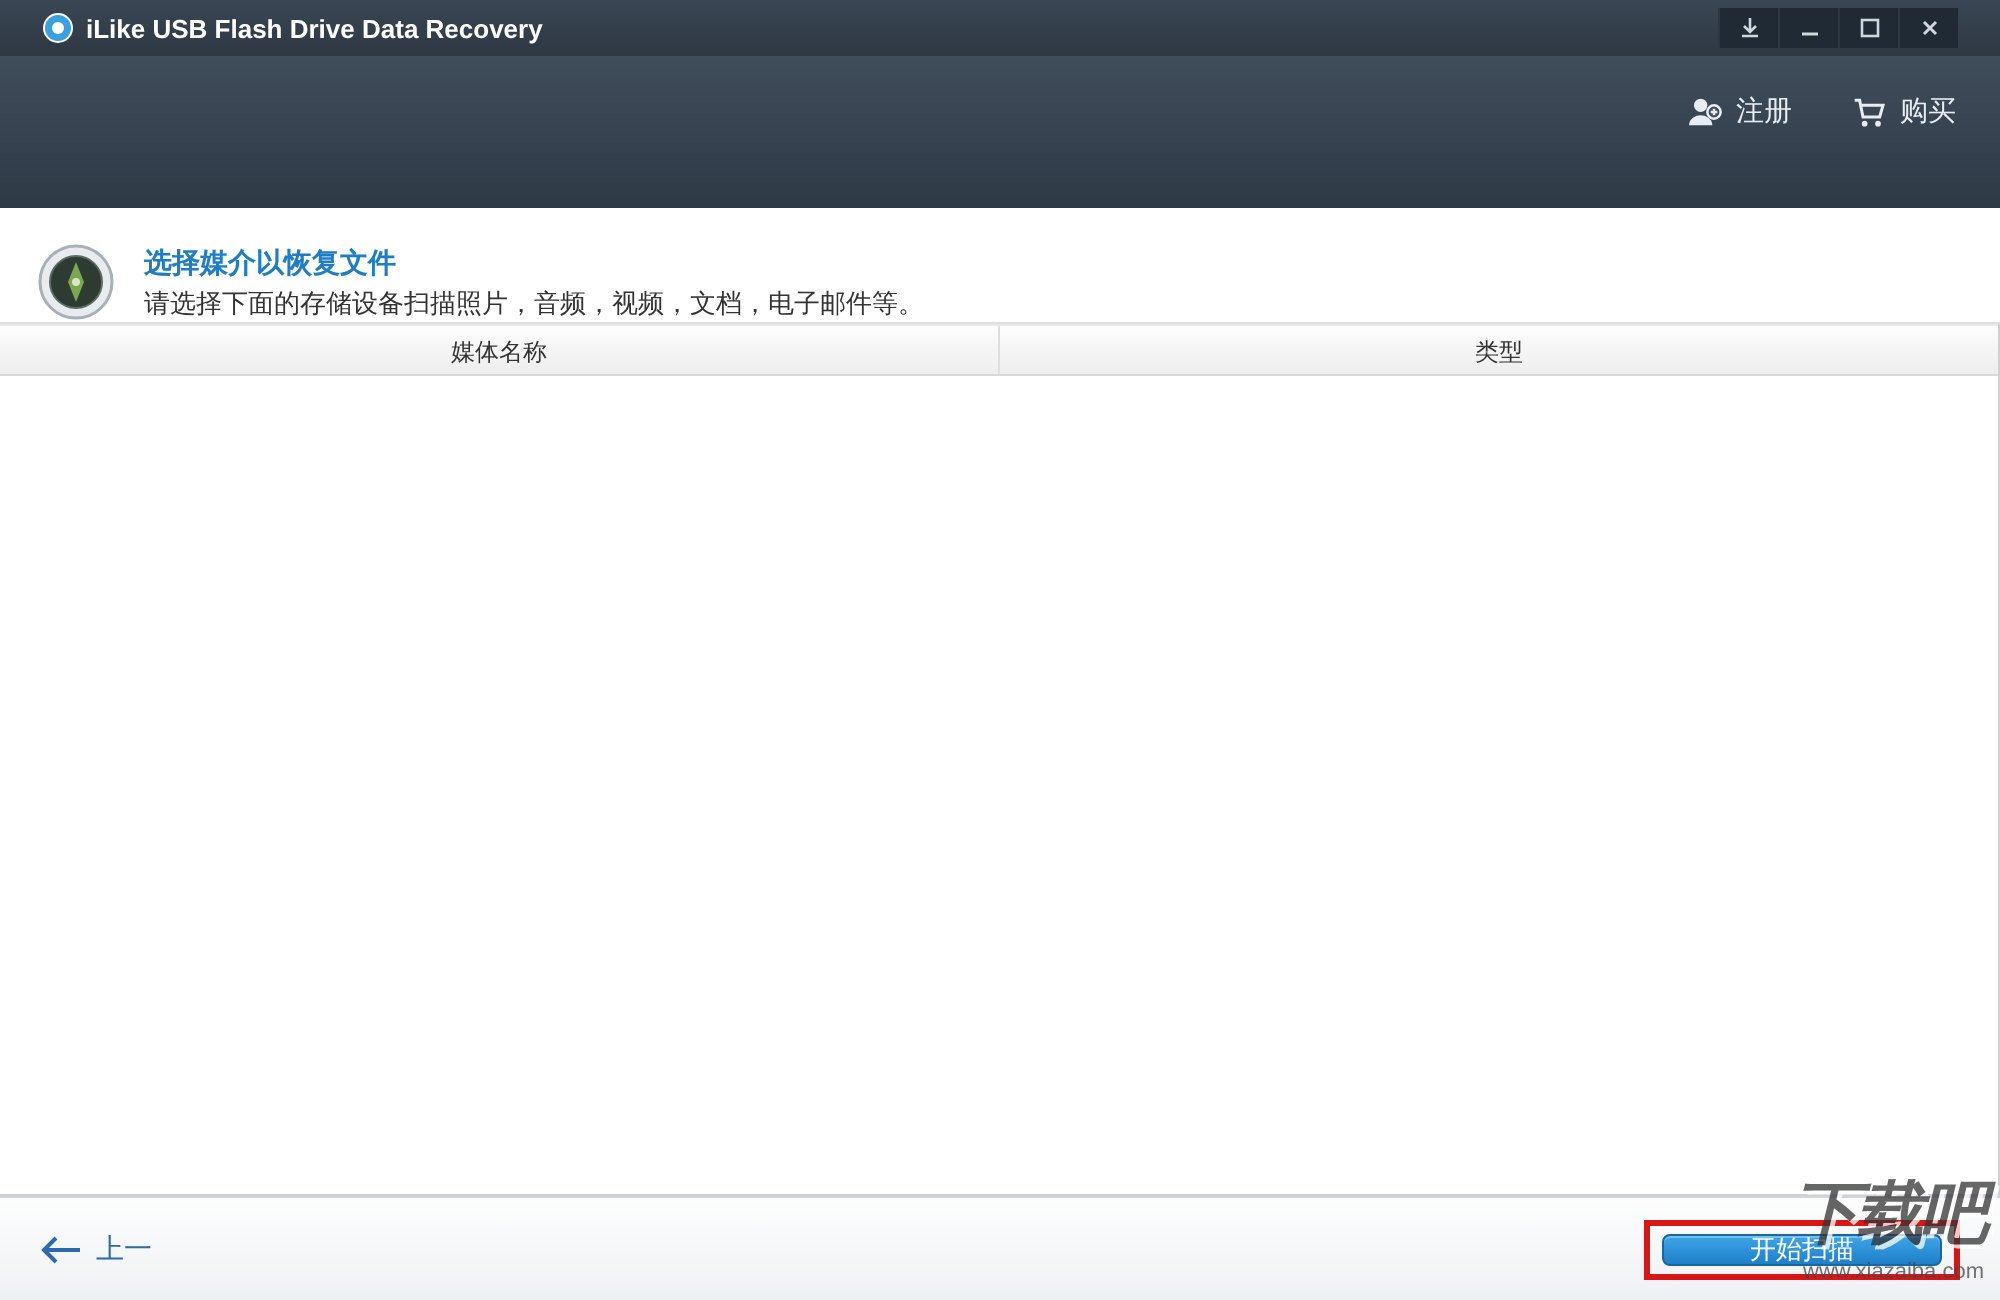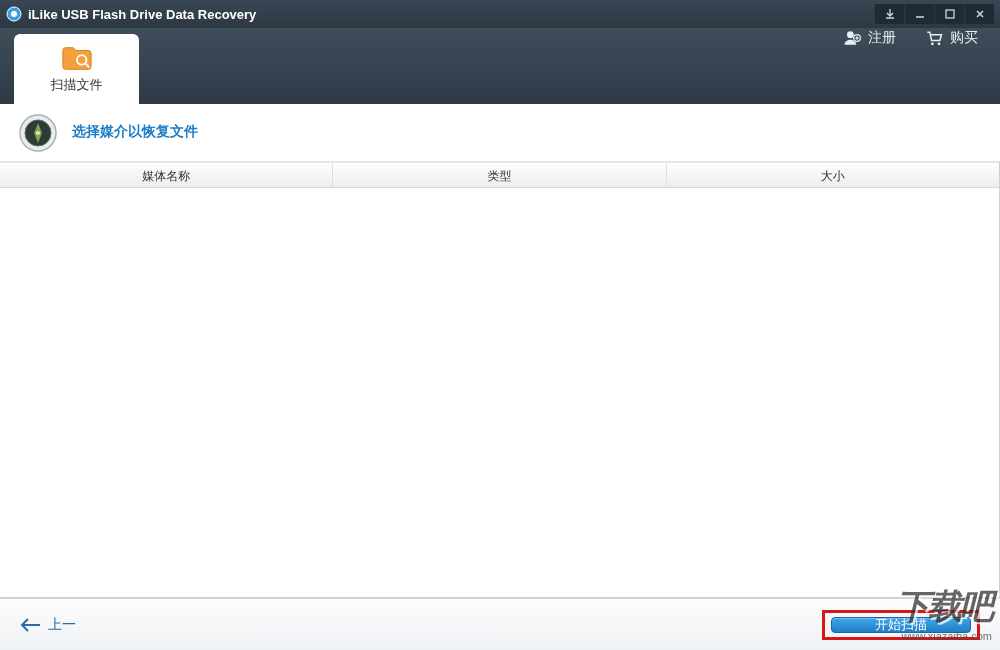--- a/index.html
+++ b/index.html
@@ -1,37 +1,37 @@
 <!DOCTYPE html>
 <html><head>
   <meta charset="utf-8">
   <style>
     * { margin: 0; padding: 0; box-sizing: border-box; font-family: "Microsoft YaHei", Arial, sans-serif; }
     body { width: 1000px; height: 650px; overflow: hidden; background: #fff; position: relative; }
     
     
-    .titlebar { height: 28px; background: linear-gradient(#3a4654, #2e3843); display: flex; align-items: center; padding: 0 6px; color: #fff; }
+    .titlebar { height: 28px; background: linear-gradient(#3a4654, #2e3843); display: flex; align-items: center; padding: 0 21px; color: #fff; }
     .titlebar-icon { width: 16px; height: 16px; margin-right: 6px; }
     .titlebar-title { font-size: 13px; font-weight: bold; flex: 1; }
     .win-controls { display: flex; gap: 0; }
     .win-btn { width: 30px; height: 20px; background: #1f2a34; color: #cfd6dd; font-size: 12px; display: flex; align-items: center; justify-content: center; cursor: pointer; border-left: 1px solid #2b3742; }
     
     
     .header { height: 76px; background: linear-gradient(#3f4c5a, #2e3a46); display: flex; align-items: flex-end; padding: 0 20px 0 14px; position: relative; }
     .tabs { display: flex; gap: 10px; }
     .tab { width: 125px; height: 70px; border-radius: 6px 6px 0 0; display: flex; flex-direction: column; align-items: center; justify-content: center; gap: 4px; font-size: 13px; cursor: pointer; }
     .tab.active { background: #fff; color: #333; }
     .tab.inactive { background: linear-gradient(#4a586a, #3a4756); color: #cfd7df; border: 1px solid #55657a; border-bottom: none; }
     .tab-icon { width: 32px; height: 28px; display: flex; align-items: center; justify-content: center; }
-    .header-actions { position: absolute; right: 22px; top: 0; display: flex; gap: 28px; color: #e8edf3; font-size: 14px; align-items: center; }
+    .header-actions { position: absolute; right: 22px; top: 18px; display: flex; gap: 28px; color: #e8edf3; font-size: 14px; align-items: center; }
     .header-action { display: flex; align-items: center; gap: 6px; cursor: pointer; }
     .header-action svg { width: 20px; height: 20px; }
     
     
-    .banner { height: 58px; background: #fff; border-bottom: 1px solid #e0e0e0; display: flex; align-items: center; padding: 0 18px; gap: 14px; }
+    .banner { height: 58px; background: #fff; border-bottom: 1px solid #e0e0e0; display: flex; align-items: flex-end; padding: 0 18px; gap: 14px; }
     .banner-icon { width: 40px; height: 40px; }
     .banner-text .title { color: #1e7dc5; font-size: 14px; font-weight: bold; margin-bottom: 2px; }
     .banner-text .desc { color: #333; font-size: 13px; }
     
     
     .main { display: flex; height: calc(650px - 28px - 76px - 58px - 52px); border-bottom: 1px solid #d0d0d0; }
     .table-area { flex: 1; border-right: 1px solid #d0d0d0; }
     .table-head { height: 26px; display: flex; background: linear-gradient(#fdfdfd, #ededed); border-bottom: 1px solid #d8d8d8; border-top: 1px solid #e8e8e8; }
     .th { flex: 1; text-align: center; font-size: 12px; line-height: 26px; border-right: 1px solid #dedede; color: #333; }
     .th:last-child { border-right: none; }
@@ -77,30 +77,20 @@
     <div class="win-btn">
       <svg width="12" height="12" viewBox="0 0 12 12">
           <path d="M3 3l6 6M9 3l-6 6" stroke="#cfd6dd" stroke-width="1.5"></path>
         </svg>
     </div>
   </div>
 </div>
 
 <div class="header">
   <div class="tabs">
-    <div class="tab active">
-      <div class="tab-icon">
-        <svg width="34" height="28" viewBox="0 0 34 28">
-          <path d="M2 6 Q2 3 5 3 L13 3 L16 6 L29 6 Q32 6 32 9 L32 23 Q32 26 29 26 L5 26 Q2 26 2 23 Z" fill="#f5a03c" stroke="#d47e18"></path>
-          <circle cx="22" cy="16" r="5" fill="none" stroke="#fff" stroke-width="2"></circle>
-          <line x1="26" y1="20" x2="30" y2="24" stroke="#fff" stroke-width="2"></line>
-        </svg>
-      </div>
-      <span>扫描文件</span>
-    </div>
   </div>
   <div class="header-actions">
     <div class="header-action">
       <svg viewBox="0 0 24 24">
           <circle cx="10" cy="8" r="4" fill="#e8edf3"></circle>
           <path d="M3 20c0-4 4-6 7-6s7 2 7 6" fill="#e8edf3"></path>
           <circle cx="18" cy="12" r="4" fill="#3f4c5a" stroke="#e8edf3" stroke-width="1.5"></circle>
           <path d="M18 10v4M16 12h4" stroke="#e8edf3" stroke-width="1.5"></path>
         </svg>
       <span>注册</span>
@@ -118,29 +108,29 @@
 
 <div class="banner">
   <svg class="banner-icon" viewBox="0 0 40 40">
     <circle cx="20" cy="20" r="18" fill="#e8ecef" stroke="#a8b0b7" stroke-width="1.5"></circle>
     <circle cx="20" cy="20" r="13" fill="#2d3b33" stroke="#5a6b62"></circle>
     <path d="M20 10 L24 20 L20 30 L16 20 Z" fill="#7aa84f"></path>
     <circle cx="20" cy="20" r="2" fill="#d8e6cf"></circle>
   </svg>
   <div class="banner-text">
     <div class="title">选择媒介以恢复文件</div>
+    <div class="desc">请选择下面的存储设备扫描照片，音频，视频，文档，电子邮件等。</div>
   </div>
 </div>
 
 <div class="main">
   <div class="table-area">
     <div class="table-head">
       <div class="th">媒体名称</div>
       <div class="th">类型</div>
-      <div class="th">大小</div>
     </div>
     <div class="table-body"></div>
   </div>
 </div>
 
 <div class="footer">
   <div class="back-btn">
     <svg width="22" height="14" viewBox="0 0 22 14">
         <path d="M8 1 L2 7 L8 13 M2 7 H20" stroke="#2a6bb0" stroke-width="2" fill="none"></path>
       </svg>

